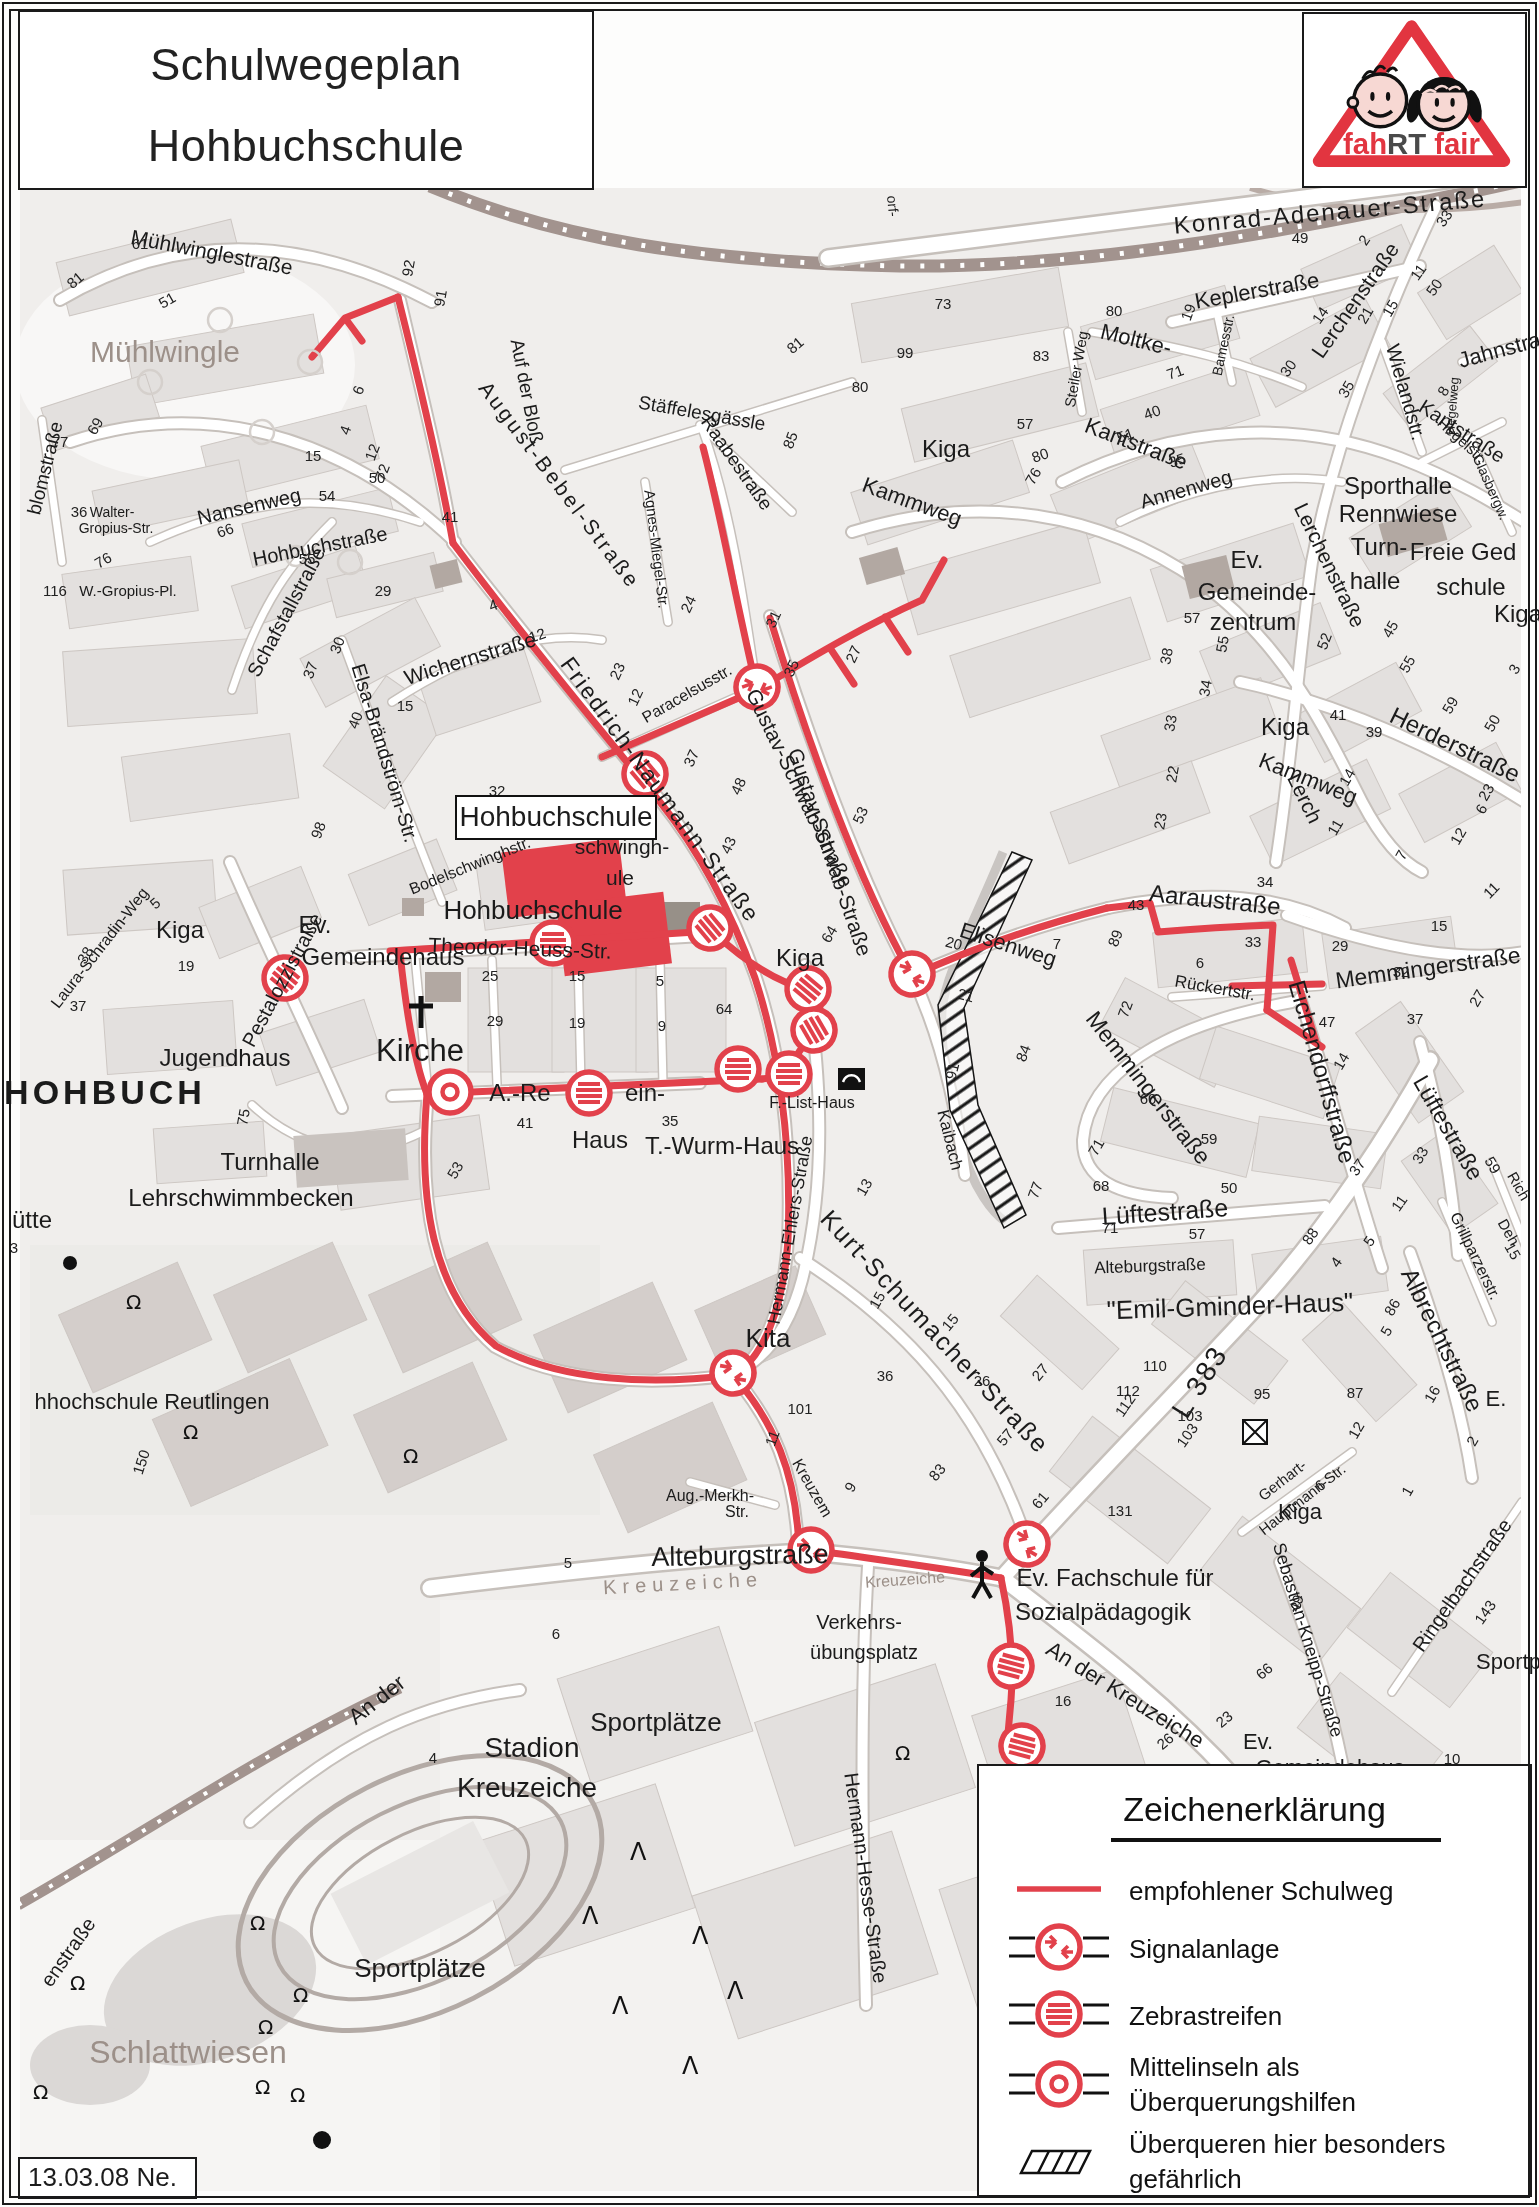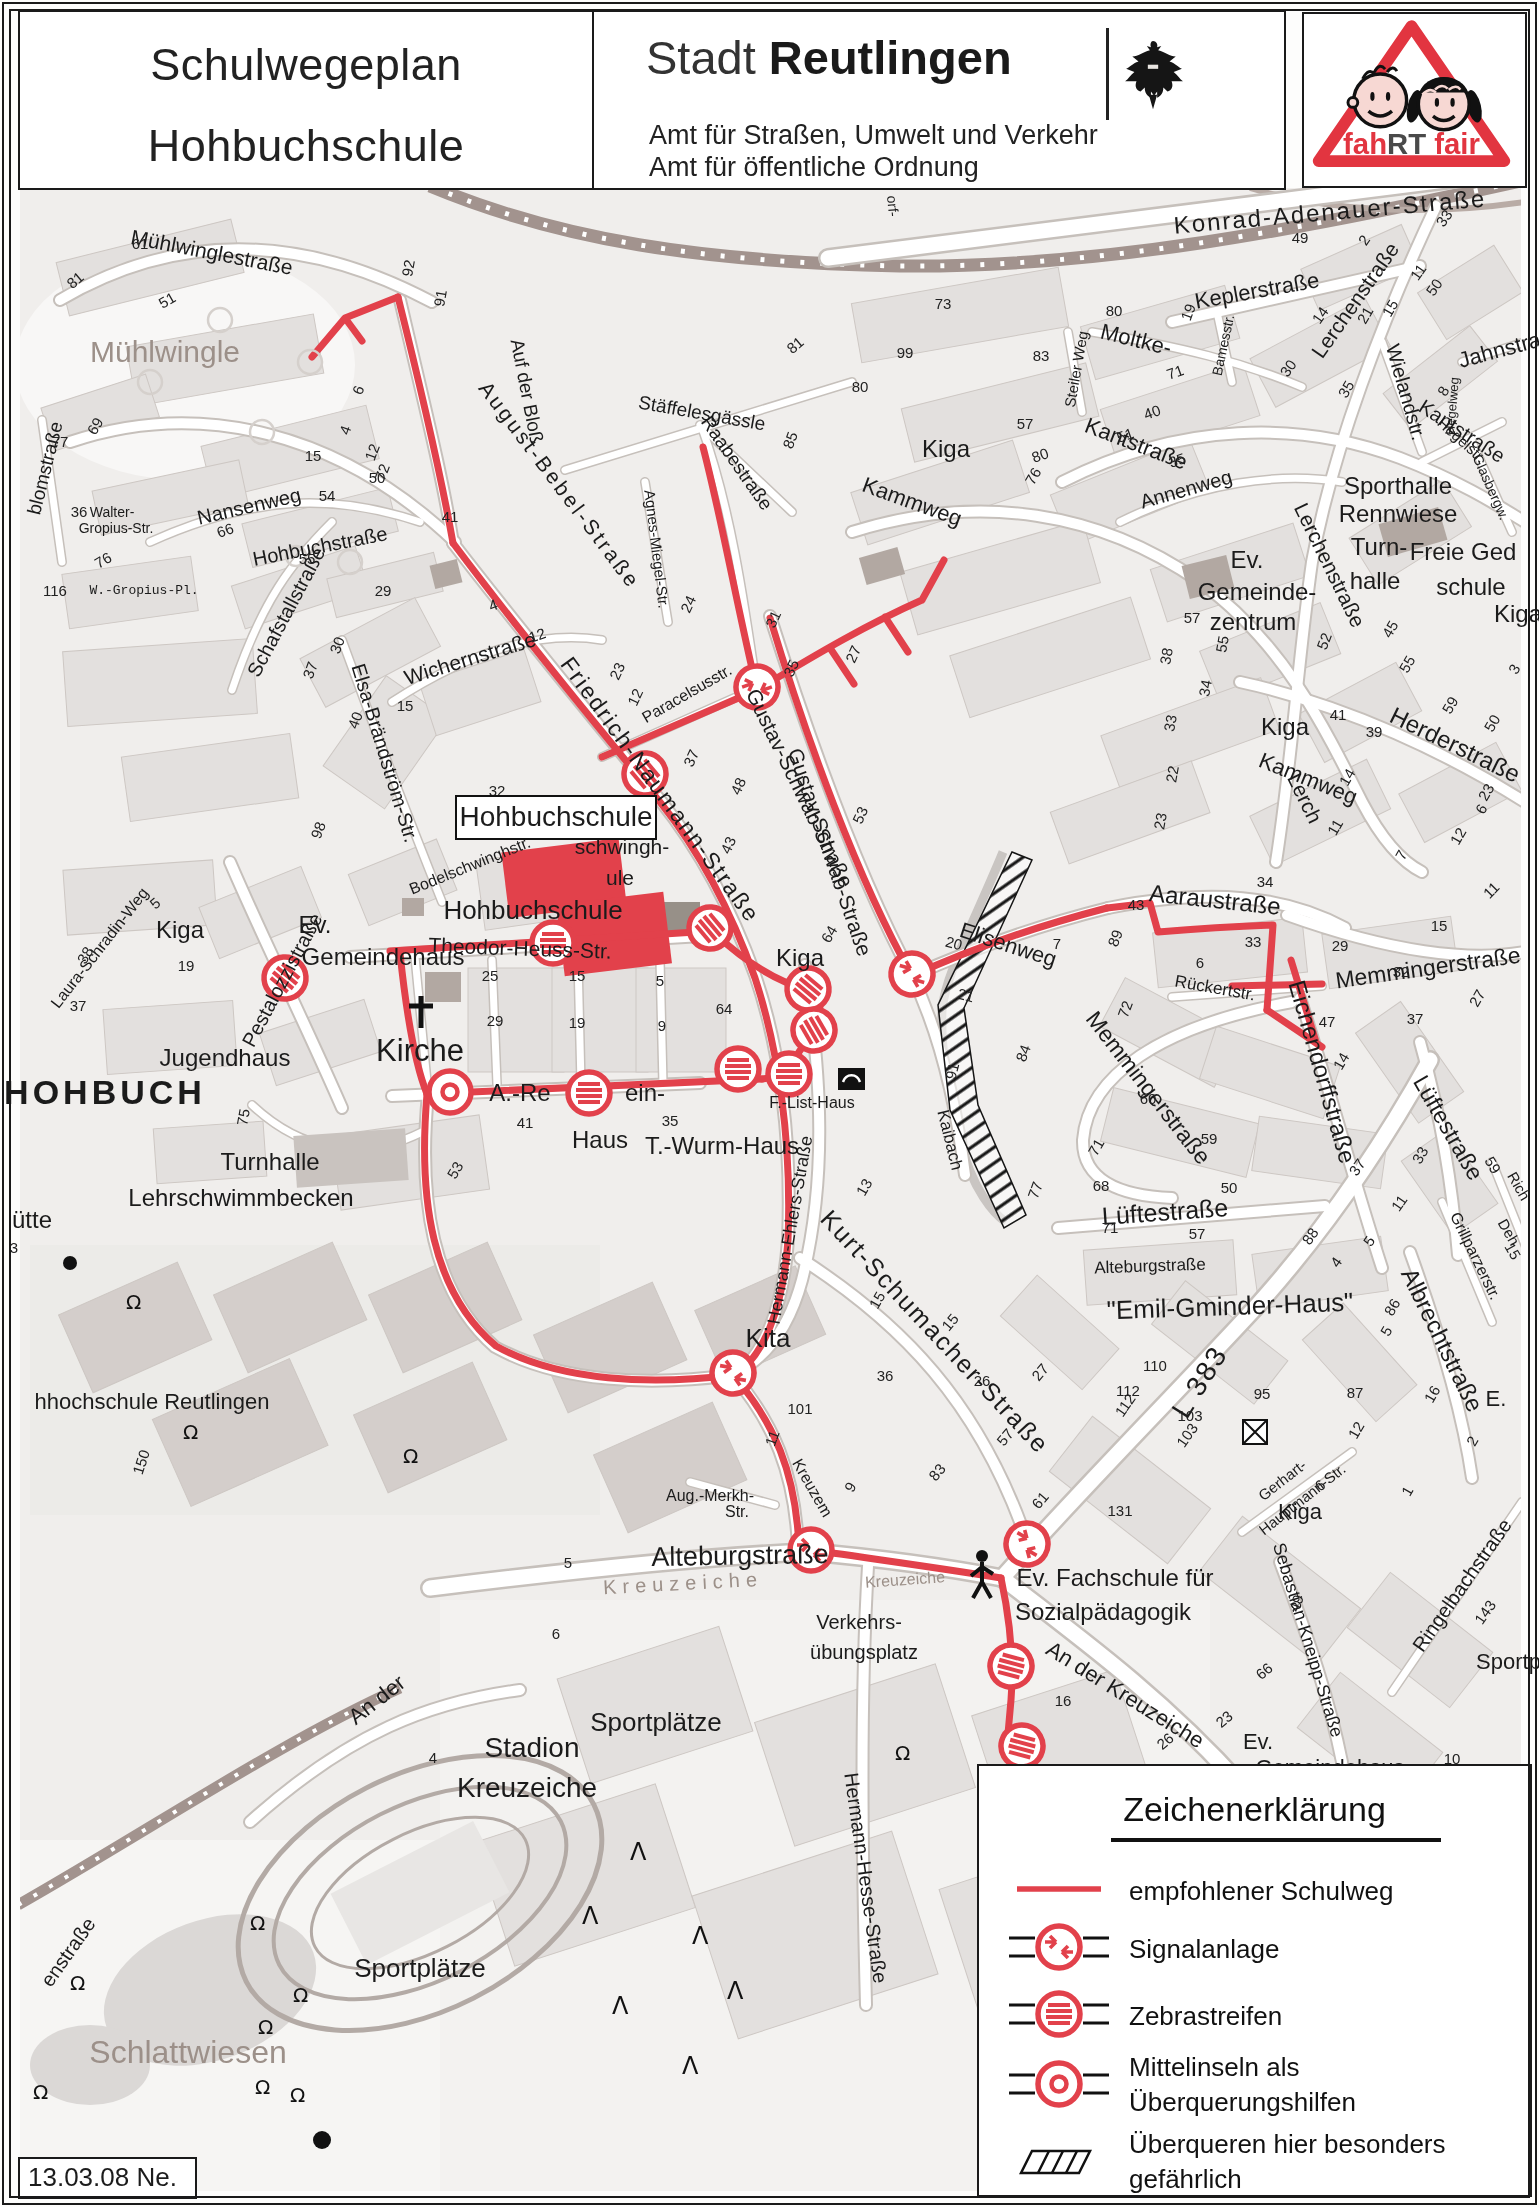--- a/index.html
+++ b/index.html
@@ -446,21 +446,21 @@
       <div class="ml st" style="left: 830px; top: 852px; font-size: 21px; transform: translate(-50%, -50%) rotate(71deg);">Gustav-Schwab-Straße</div>
       <div class="ml st" style="left: 520px; top: 948px; font-size: 21px; transform: translate(-50%, -50%) rotate(2deg);">Theodor-Heuss-Str.</div>
       <div class="ml poi" style="left: 533px; top: 910px; font-size: 26px; transform: translate(-50%, -50%) rotate(0deg);">Hohbuchschule</div>
       <div class="ml poi" style="left: 622px; top: 846px; font-size: 21px; transform: translate(-50%, -50%) rotate(0deg);">schwingh-</div>
       <div class="ml poi" style="left: 620px; top: 877px; font-size: 21px; transform: translate(-50%, -50%) rotate(0deg);">ule</div>
       <div class="ml st" style="left: 470px; top: 866px; font-size: 16px; transform: translate(-50%, -50%) rotate(-22deg);">Bodelschwinghstr.</div>
       <div class="ml st" style="left: 282px; top: 980px; font-size: 20px; transform: translate(-50%, -50%) rotate(-62deg);">Pestalozzistraße</div>
       <div class="ml st" style="left: 100px; top: 948px; font-size: 16px; transform: translate(-50%, -50%) rotate(-52deg);">Laura-Schradin-Weg</div>
       <div class="ml st" style="left: 112px; top: 512px; font-size: 14px; transform: translate(-50%, -50%) rotate(0deg);">Walter-</div>
       <div class="ml st" style="left: 116px; top: 528px; font-size: 14px; transform: translate(-50%, -50%) rotate(0deg);">Gropius-Str.</div>
-      <div class="ml st" style="left: 144px; top: 590px; font-size: 13px; transform: translate(-50%, -50%) rotate(0deg); font-family: Liberation Mono, monospace;">W.-Gropius-Pl.</div>
+      <div class="ml st" style="left: 128px; top: 590px; font-size: 15px; transform: translate(-50%, -50%) rotate(0deg);">W.-Gropius-Pl.</div>
       <div class="ml poi" style="left: 180px; top: 930px; font-size: 24px; transform: translate(-50%, -50%) rotate(0deg);">Kiga</div>
       <div class="ml poi" style="left: 315px; top: 925px; font-size: 24px; transform: translate(-50%, -50%) rotate(0deg);">Ev.</div>
       <div class="ml poi" style="left: 383px; top: 957px; font-size: 24px; transform: translate(-50%, -50%) rotate(0deg);">Gemeindehaus</div>
       <div class="ml poi" style="left: 225px; top: 1058px; font-size: 24px; transform: translate(-50%, -50%) rotate(0deg);">Jugendhaus</div>
       <div class="ml big" style="left: 105px; top: 1092px; font-size: 34px; transform: translate(-50%, -50%) rotate(0deg);">HOHBUCH</div>
       <div class="ml poi" style="left: 420px; top: 1050px; font-size: 31px; transform: translate(-50%, -50%) rotate(0deg);">Kirche</div>
       <div class="ml poi" style="left: 270px; top: 1162px; font-size: 24px; transform: translate(-50%, -50%) rotate(0deg);">Turnhalle</div>
       <div class="ml poi" style="left: 241px; top: 1198px; font-size: 24px; transform: translate(-50%, -50%) rotate(0deg);">Lehrschwimmbecken</div>
       <div class="ml poi" style="left: 32px; top: 1220px; font-size: 24px; transform: translate(-50%, -50%) rotate(0deg);">ütte</div>
       <div class="ml st" style="left: 790px; top: 1230px; font-size: 18px; transform: translate(-50%, -50%) rotate(-80deg);">Hermann-Ehlers-Straße</div>
@@ -727,31 +727,20 @@
       <div class="ml nm" style="left: 141px; top: 1462px; font-size: 15px; transform: translate(-50%, -50%) rotate(-72deg);">150</div>
     </div>
 
   <div id="school-box">Hohbuchschule</div>
 
   <div id="title-box" class="hbox">
     <div class="t">Schulwegeplan</div>
     <div class="t">Hohbuchschule</div>
   </div>
 
-  <div id="city-box" class="hbox">
-    <div id="city-line"><span>Stadt</span>&nbsp;<b>Reutlingen</b></div>
-    <div id="divider"></div>
-    <svg id="eagle" width="62" height="96" viewBox="0 0 60 70">
-      <path fill="#151515" d="M30 3 C33 3 35 6 34 9 L38 8 L35 12 C42 14 46 18 52 18 L46 23 C52 25 55 29 58 30 L50 33 C54 36 56 40 59 42 L48 42 C50 47 48 51 44 52 L40 48 C40 53 38 56 34 58 L34 52 L31 56 L28 52 L28 58 C24 56 22 53 22 48 L18 52 C14 51 12 47 14 42 L3 42 C6 40 8 36 12 33 L4 30 C7 29 10 25 16 23 L10 18 C16 18 20 14 27 12 L24 8 L28 9 C27 6 28 3 30 3 Z"></path>
-      <path fill="#151515" d="M26 55 L30 69 L34 55 Z"></path>
-      <rect x="25" y="26" width="10" height="4" fill="#e9e6e2"></rect>
-    </svg>
-    <div class="dept" style="top:108px">Amt für Straßen, Umwelt und Verkehr</div>
-    <div class="dept" style="top:140px">Amt für öffentliche Ordnung</div>
-  </div>
 
   <div id="logo-box" class="hbox">
     <svg width="216" height="167" viewBox="0 0 221 170">
       <path d="M110,12 L205,150 L15,150 Z" fill="#fff" stroke="#e23540" stroke-width="12" stroke-linejoin="round"></path>
       <g>
         <circle cx="78" cy="88" r="27" fill="#f7d8d3" stroke="#111" stroke-width="3.5"></circle>
         <circle cx="50" cy="90" r="5" fill="#f7d8d3" stroke="#111" stroke-width="3"></circle>
         <path d="M60,66 q6,-12 12,-5 M72,59 q5,-10 11,-3 M85,59 q6,-8 10,-1" stroke="#111" stroke-width="3" fill="none"></path>
         <ellipse cx="70" cy="84" rx="2.2" ry="4.5" fill="#111"></ellipse>
         <ellipse cx="86" cy="84" rx="2.2" ry="4.5" fill="#111"></ellipse>

